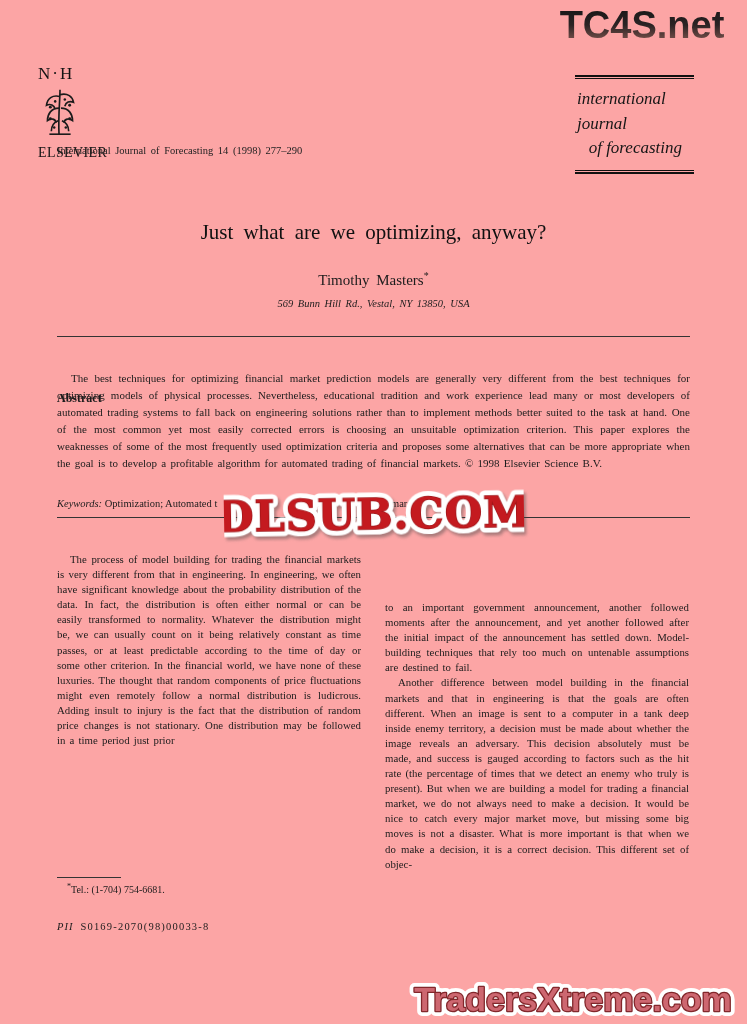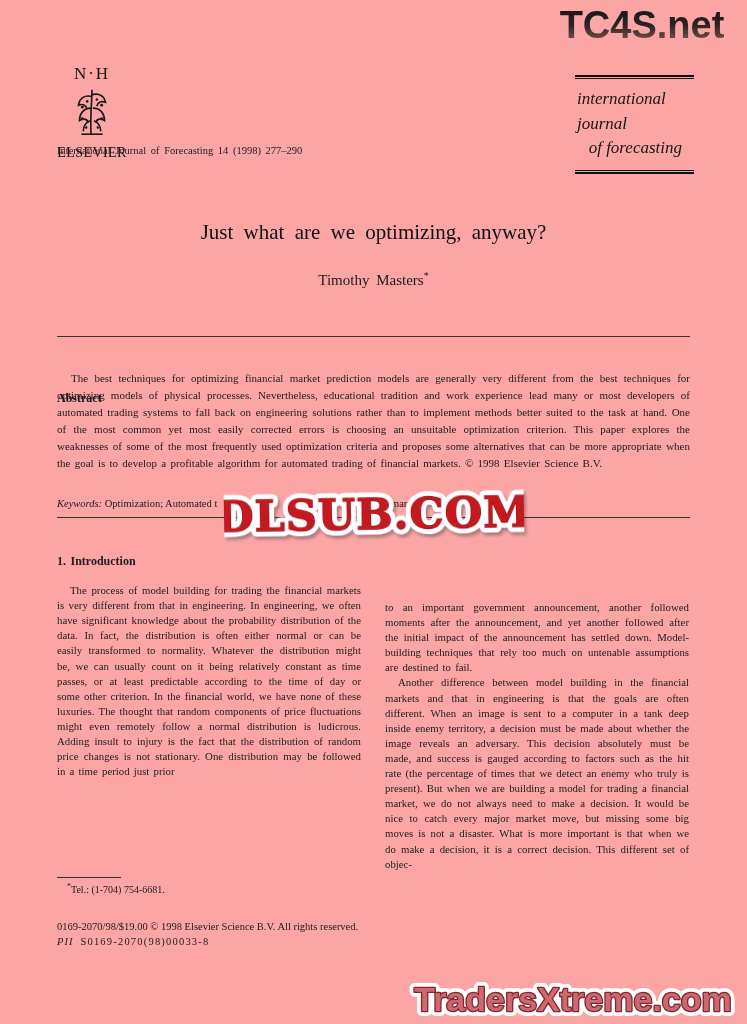--- a/index.html
+++ b/index.html
@@ -7,21 +7,21 @@
     position:relative;width:747px;height:1024px;margin:0 auto;
     background:#fca5a5;overflow:hidden;
     font-family:"Liberation Serif",serif;color:#1c1c1c;
   }
   
   .wm-top{position:absolute;top:2px;right:4px;}
   .wm-mid{position:absolute;top:480px;left:224px;transform:rotate(-1deg);
           filter:drop-shadow(2px 3px 1.5px rgba(70,70,70,.45));z-index:9;}
   .wm-bottom{position:absolute;top:974px;right:0px;z-index:9;}
   
-  .elsevier{position:absolute;left:54px;top:64px;width:76px;text-align:center;font-family:Liberation Serif, serif;}
+  .elsevier{position:absolute;left:38px;top:64px;width:76px;font-family:Liberation Serif, serif;}
   .elsevier .nh{font-size:17px;letter-spacing:2px;color:#141414;}
   .elsevier .name{font-size:14px;letter-spacing:.4px;margin-top:1px;color:#141414;}
   .jcite{position:absolute;left:57px;top:145px;width:566px;text-align:left;
          font-size:10.5px;word-spacing:2px;color:#222;}
   .jlogo{position:absolute;left:575px;top:75px;width:119px;}
   .dblrule-t{height:5px;background:linear-gradient(#111 0 2.5px,transparent 2.5px 3.5px,#111 3.5px 4.5px,transparent 4.5px);}
   .dblrule-b{height:5px;background:linear-gradient(#111 0 1px,transparent 1px 2px,#111 2px 4.5px,transparent 4.5px);}
   .jlogo .script{padding:7px 2px 9px 2px;font-style:italic;font-size:17px;
                  line-height:1.45;color:#161616;font-family:Liberation Serif, serif;}
   .jlogo .l1{text-align:left;}
@@ -114,56 +114,55 @@
     <div class="dblrule-t"></div>
     <div class="script">
       <div class="l1">international journal</div>
       <div class="l2">of forecasting</div>
     </div>
     <div class="dblrule-b"></div>
   </div>
 
   <div class="title">Just what are we optimizing, anyway?</div>
   <div class="author"><span>Timothy Masters</span><sup>*</sup></div>
+  <div class="affil">569 Bunn Hill Rd., Vestal, NY 13850, USA</div>
 
   <div class="rule rule-a"></div>
   <div class="abs-head">Abstract</div>
   <div class="abs-text">The best techniques for optimizing financial market prediction models are generally very different from the best techniques for optimizing models of physical processes. Nevertheless, educational tradition and work experience lead many or most developers of automated trading systems to fall back on engineering solutions rather than to implement methods better suited to the task at hand. One of the most common yet most easily corrected errors is choosing an unsuitable optimization criterion. This paper explores the weaknesses of some of the most frequently used optimization criteria and proposes some alternatives that can be more appropriate when the goal is to develop a profitable algorithm for automated trading of financial markets.  © 1998 Elsevier Science B.V.</div>
 
   <div class="keywords">
     <span class="kw-label">Keywords:</span><span> Optimization; Automated t</span>
     <span class="kw-frag">mar</span>
   </div>
   <div class="rule rule-b"></div>
 
   <div class="wm-mid">
     <svg width="300" height="66" viewBox="0 0 300 66">
       <text x="150" y="49" text-anchor="middle" font-family="DejaVu Serif, serif" font-size="43" font-weight="bold" letter-spacing="1" fill="#c41a1f" stroke="#ffffff" stroke-width="11" paint-order="stroke" stroke-linejoin="round">DLSUB.COM</text>
       <text x="150" y="49" text-anchor="middle" font-family="DejaVu Serif, serif" font-size="43" font-weight="bold" letter-spacing="1" fill="#c41a1f" stroke="#9d1418" stroke-width="1.4" paint-order="stroke">DLSUB.COM</text>
     </svg>
   </div>
 
   <div class="cols">
     <div class="col col-left">
-      <div class="sec-head">1. Introduction</div>
       <p>The process of model building for trading the financial markets is very different from that in engineering. In engineering, we often have significant knowledge about the probability distribution of the data. In fact, the distribution is often either normal or can be easily transformed to normality. Whatever the distribution might be, we can usually count on it being relatively constant as time passes, or at least predictable according to the time of day or some other criterion. In the financial world, we have none of these luxuries. The thought that random components of price fluctuations might even remotely follow a normal distribution is ludicrous. Adding insult to injury is the fact that the distribution of random price changes is not stationary. One distribution may be followed in a time period just prior</p>
     </div>
     <div class="col col-right">
       <p style="text-indent:0;margin-top:48px;">to an important government announcement, another followed moments after the announcement, and yet another followed after the initial impact of the announcement has settled down. Model-building techniques that rely too much on untenable assumptions are destined to fail.</p>
       <p>Another difference between model building in the financial markets and that in engineering is that the goals are often different. When an image is sent to a computer in a tank deep inside enemy territory, a decision must be made about whether the image reveals an adversary. This decision absolutely must be made, and success is gauged according to factors such as the hit rate (the percentage of times that we detect an enemy who truly is present). But when we are building a model for trading a financial market, we do not always need to make a decision. It would be nice to catch every major market move, but missing some big moves is not a disaster. What is more important is that when we do make a decision, it is a correct decision. This different set of objec-</p>
     </div>
   </div>
 
   <div class="footnote">
     <div class="fn-rule"></div>
     <div class="fn-text"><sup>*</sup><span>Tel.: (1-704) 754-6681.</span></div>
   </div>
 
   <div class="footer">
-    <div>0169-2070/98/$19.00  © 1998 Elsevier Science B.V. All rights reserved.</div>
     <div><span class="pii-label">PII</span><span class="pii-value">S0169-2070(98)00033-8</span></div>
   </div>
 
   <div class="wm-bottom">
     <svg width="347" height="50" viewBox="0 0 347 50">
       <text x="173" y="37" text-anchor="middle" font-family="Liberation Sans, sans-serif" font-size="34" font-weight="bold" fill="#cd6770" stroke="#ffffff" stroke-width="10" paint-order="stroke" stroke-linejoin="round">TradersXtreme.com</text>
       <text x="173" y="37" text-anchor="middle" font-family="Liberation Sans, sans-serif" font-size="34" font-weight="bold" fill="#cd6770" stroke="#82272b" stroke-width="2.6" paint-order="stroke" stroke-linejoin="round">TradersXtreme.com</text>
     </svg>
   </div>
 

